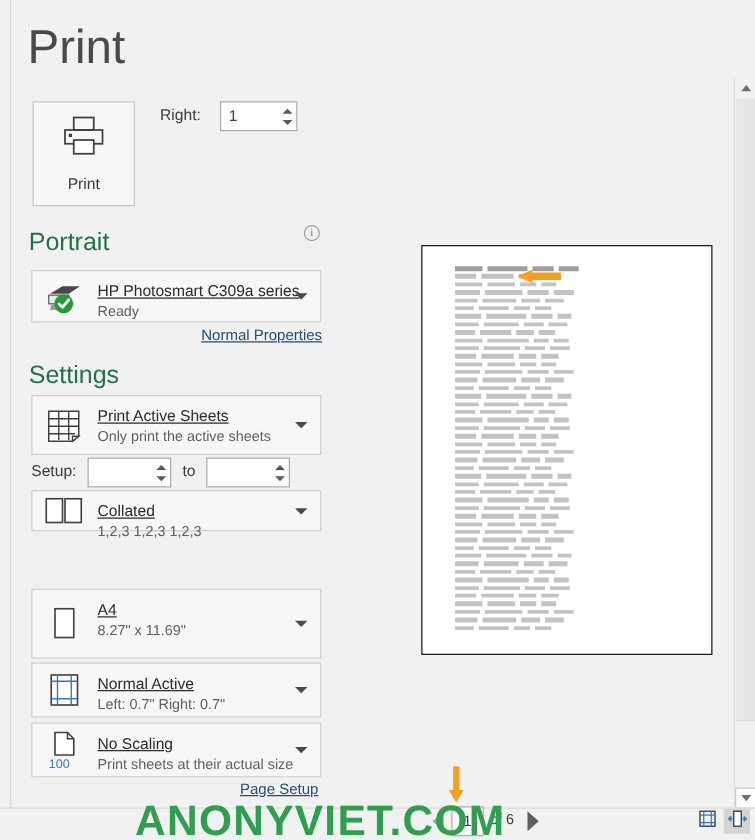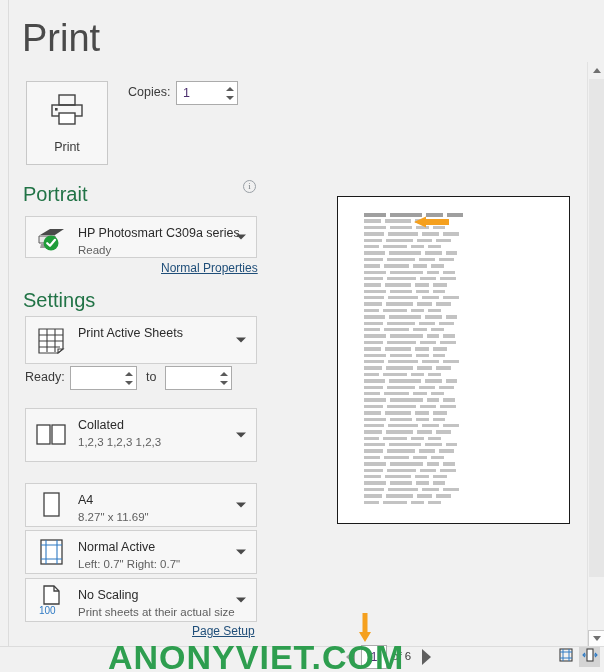--- a/index.html
+++ b/index.html
@@ -89,28 +89,28 @@
     position: absolute; left: 52px; font-size: 12.5px; color: #2b2b2b; white-space: nowrap;
   }
   .combo .t2 {
     position: absolute; left: 52px; font-size: 11.5px; color: #606060; white-space: nowrap;
   }
   .combo .chev {
     position: absolute; right: 10px; top: 50%; transform: translateY(-50%);
     width: 0; height: 0; border-left: 5px solid transparent; border-right: 5px solid transparent;
     border-top: 5px solid #4a4a4a;
   }
-  .combo.two .t1 { top: 9px; }
+  .combo.two .t1 { top: 9px; text-decoration: underline; }
   .combo.two .t2 { top: 27px; }
   .combo.one .t1 { top: 50%; transform: translateY(-50%); }
 
   #c-sheets   { top: 316px; height: 48px; }
-  #c-collate  { top: 408px; height: 54px; text-align: right; }
+  #c-collate  { top: 392px; height: 33px; text-align: right; }
   #c-orient   { top: 441px; height: 38px; }
-  #c-size     { top: 483px; height: 44px; }
+  #c-size     { top: 471px; height: 56px; }
   #c-margins  { top: 530px; height: 44px; }
   #c-scaling  { top: 578px; height: 44px; }
 
   
   .pages-label { position: absolute; left: 25px; top: 370px; font-size: 12.5px; color: #3a3a3a; }
   #pages-from { left: 70px; top: 366px; width: 67px; height: 24px; }
   .to-label { position: absolute; left: 146px; top: 370px; font-size: 12.5px; color: #3a3a3a; }
   #pages-to { left: 165px; top: 366px; width: 67px; height: 24px; }
 
   
@@ -217,21 +217,21 @@
       <svg width="38" height="34" viewBox="0 0 38 34">
         <rect x="11" y="2" width="16" height="10" fill="none" stroke="#404040" stroke-width="1.4"></rect>
         <rect x="4" y="12" width="30" height="11" fill="none" stroke="#404040" stroke-width="1.4"></rect>
         <rect x="11" y="20" width="16" height="11" fill="#fff" stroke="#404040" stroke-width="1.4"></rect>
         <rect x="7" y="15" width="2.6" height="2.6" fill="#404040"></rect>
       </svg>
     </span>
     <span class="label">Print</span>
   </div>
 
-  <div class="copies-label">Copies:</div>
+  <div class="copies-label">Right:</div>
   <div class="spin" id="copies-spin">
     <input type="text" value="1" style="">
     <span class="arrows">
       <span class="tri-up"></span>
       <span class="tri-dn"></span>
     </span>
   </div>
 
   <div class="sec-head" id="printer-head">Portrait</div>
   <div class="info-icon">i</div>
@@ -257,24 +257,25 @@
 
   <div class="combo two" id="c-sheets">
     <span class="ico">
       <svg width="30" height="28" viewBox="0 0 30 28">
         <path d="M3 3 H27 V23 L22 27 H3 Z" fill="#fff" stroke="#404040" stroke-width="1.2"></path>
         <path d="M3 9 H27 M3 15 H27 M3 21 H24 M11 3 V26 M19 3 V26" stroke="#404040" stroke-width="1.1" fill="none"></path>
         <path d="M22 23 H27 L22 27 Z" fill="#fff" stroke="#404040" stroke-width="1.1"></path>
       </svg>
     </span>
     <span class="t1">Print Active Sheets</span>
+    <span class="t2">Only print the active sheets</span>
     <span class="chev"></span>
   </div>
 
-  <div class="pages-label">Ready:</div>
+  <div class="pages-label">Setup:</div>
   <div class="spin" id="pages-from">
     <input type="text" value="" style="">
     <span class="arrows">
       <span class="tri-up"></span>
       <span class="tri-dn"></span>
     </span>
   </div>
   <div class="to-label">to</div>
   <div class="spin" id="pages-to">
     <input type="text" value="" style="">

